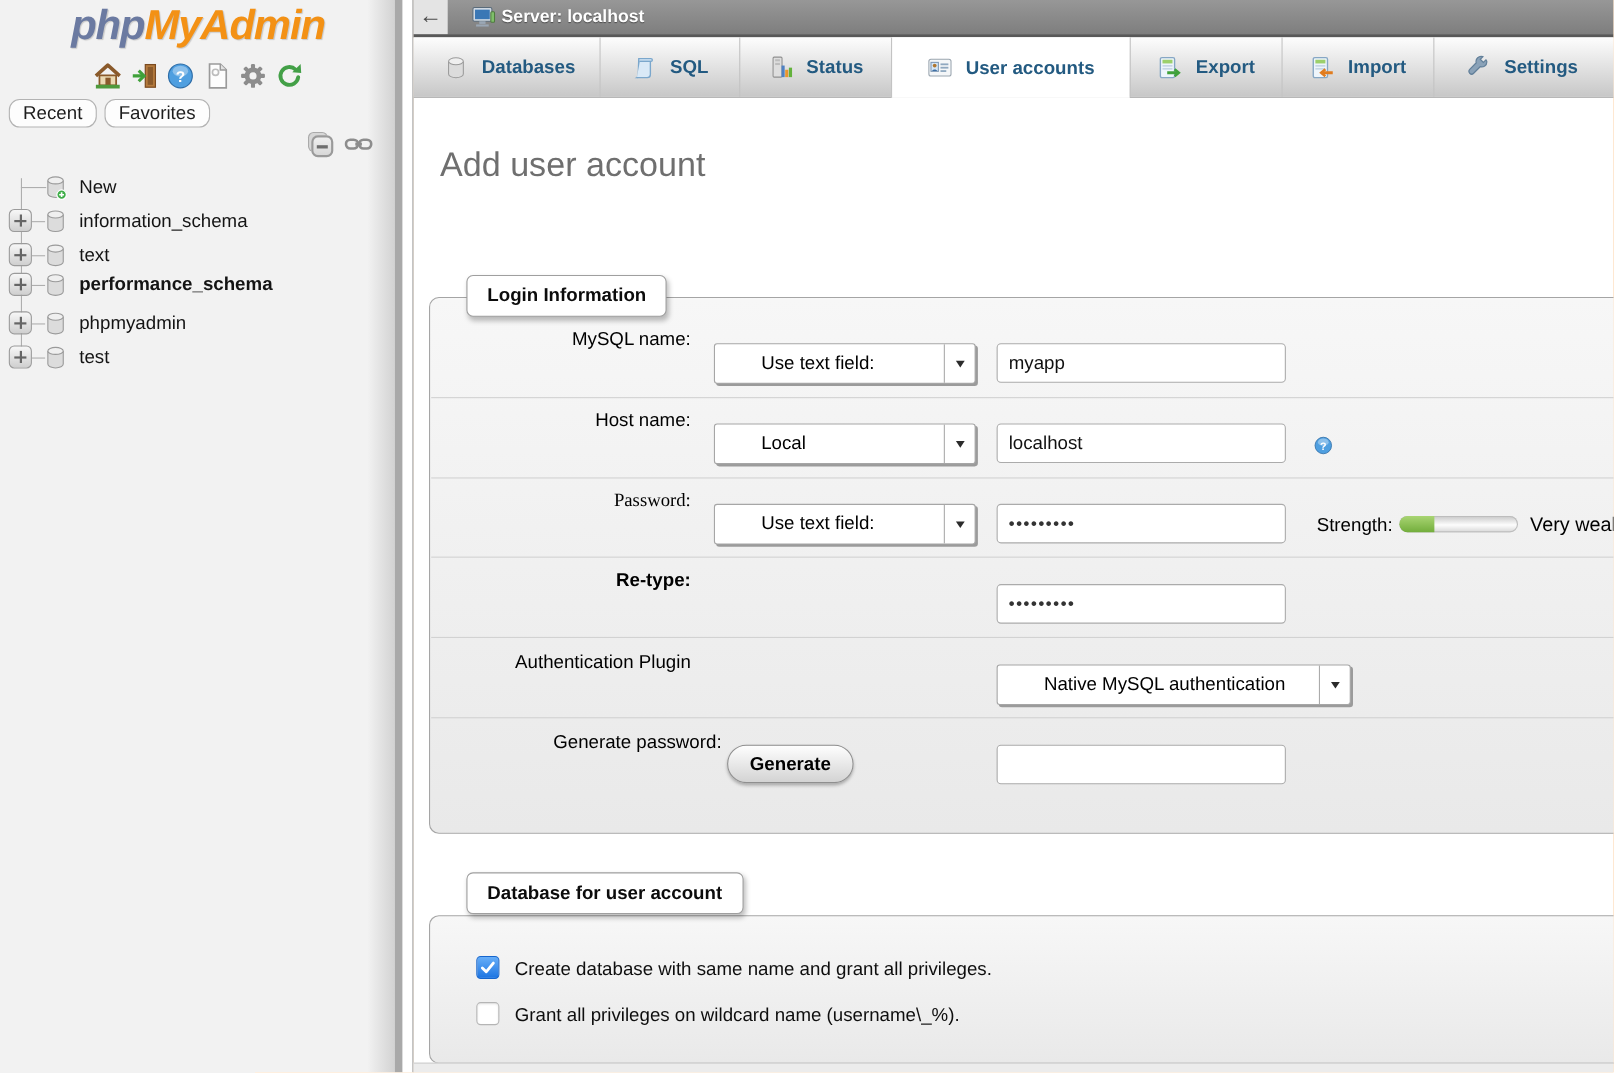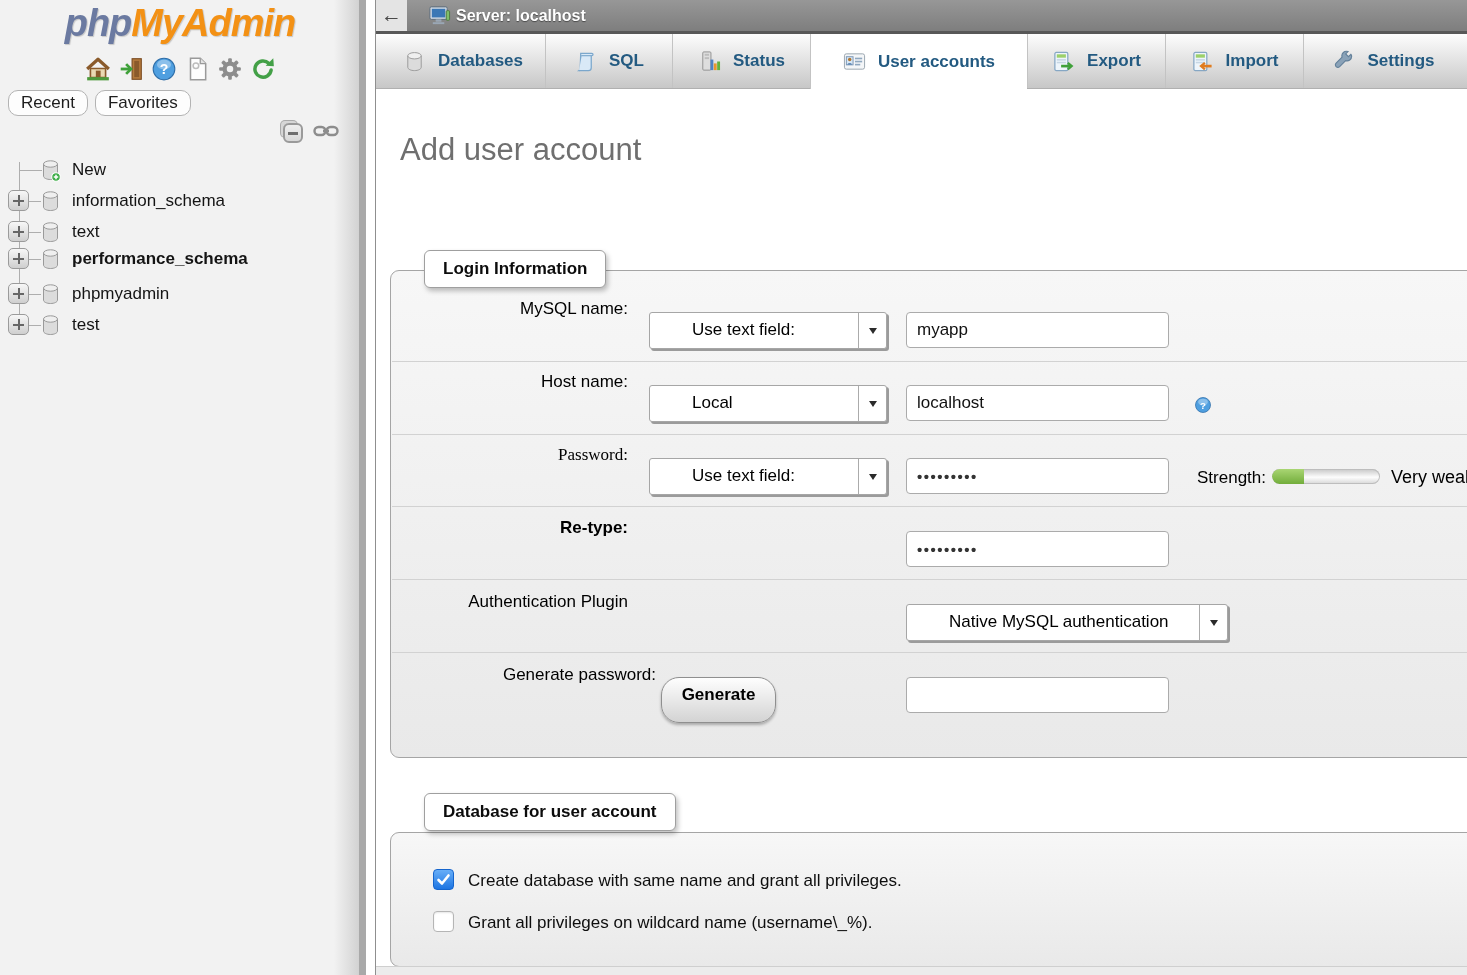--- a/index.html
+++ b/index.html
@@ -74,21 +74,21 @@
   .pwd{font-size:15px;font-weight:bold;letter-spacing:1.5px;color:#333;}
 
   .helpico{position:absolute;width:18px;height:18px;cursor:pointer;}
   .helpico svg{width:18px;height:18px;display:block;}
 
   .slabel{position:absolute;font-size:17px;color:#000;}
   .sbar{position:absolute;width:108px;height:15px;border-radius:8px;background:linear-gradient(#c7c7c7,#fdfdfd 55%,#d6d6d6);box-shadow:inset 0 0 0 1px #bdbdbd;overflow:hidden;}
   .sfill{height:100%;background:linear-gradient(#a9d573,#72ad3b);border-radius:8px 0 0 8px;}
   .sverdict{position:absolute;font-size:18px;color:#000;white-space:nowrap;}
 
-  .genbtn{position:absolute;width:115px;height:46px;border-radius:18px;background:linear-gradient(#fefefe,#d3d3d3);border:1px solid #8f8f8f;box-shadow:0 2px 3px rgba(0,0,0,.28);font-weight:bold;font-size:17px;color:#000;text-align:center;line-height:33px;cursor:pointer;box-sizing:border-box;}
+  .genbtn{position:absolute;width:115px;height:35px;border-radius:18px;background:linear-gradient(#fefefe,#d3d3d3);border:1px solid #8f8f8f;box-shadow:0 2px 3px rgba(0,0,0,.28);font-weight:bold;font-size:17px;color:#000;text-align:center;line-height:33px;cursor:pointer;box-sizing:border-box;}
 
   .cb{position:absolute;width:21px;height:21px;border-radius:4px;box-sizing:border-box;background:#fff;border:1px solid #b5b5b5;box-shadow:inset 0 1px 2px rgba(0,0,0,.1);cursor:pointer;}
   .cb svg{display:none;width:15px;height:15px;margin:2px;}
   .cb.on{background:linear-gradient(#67aef8,#1d75e2);border:1px solid #1565cd;box-shadow:none;}
   .cb.on svg{display:block;}
   .cblabel{position:absolute;left:77px;font-size:17px;color:#0e0e0e;cursor:pointer;white-space:nowrap;}
 
   .hbar{position:absolute;left:376px;top:966px;width:1091px;height:9px;background:#ececec;border-top:1px solid #cfcfcf;}
 </style>
 </head>

